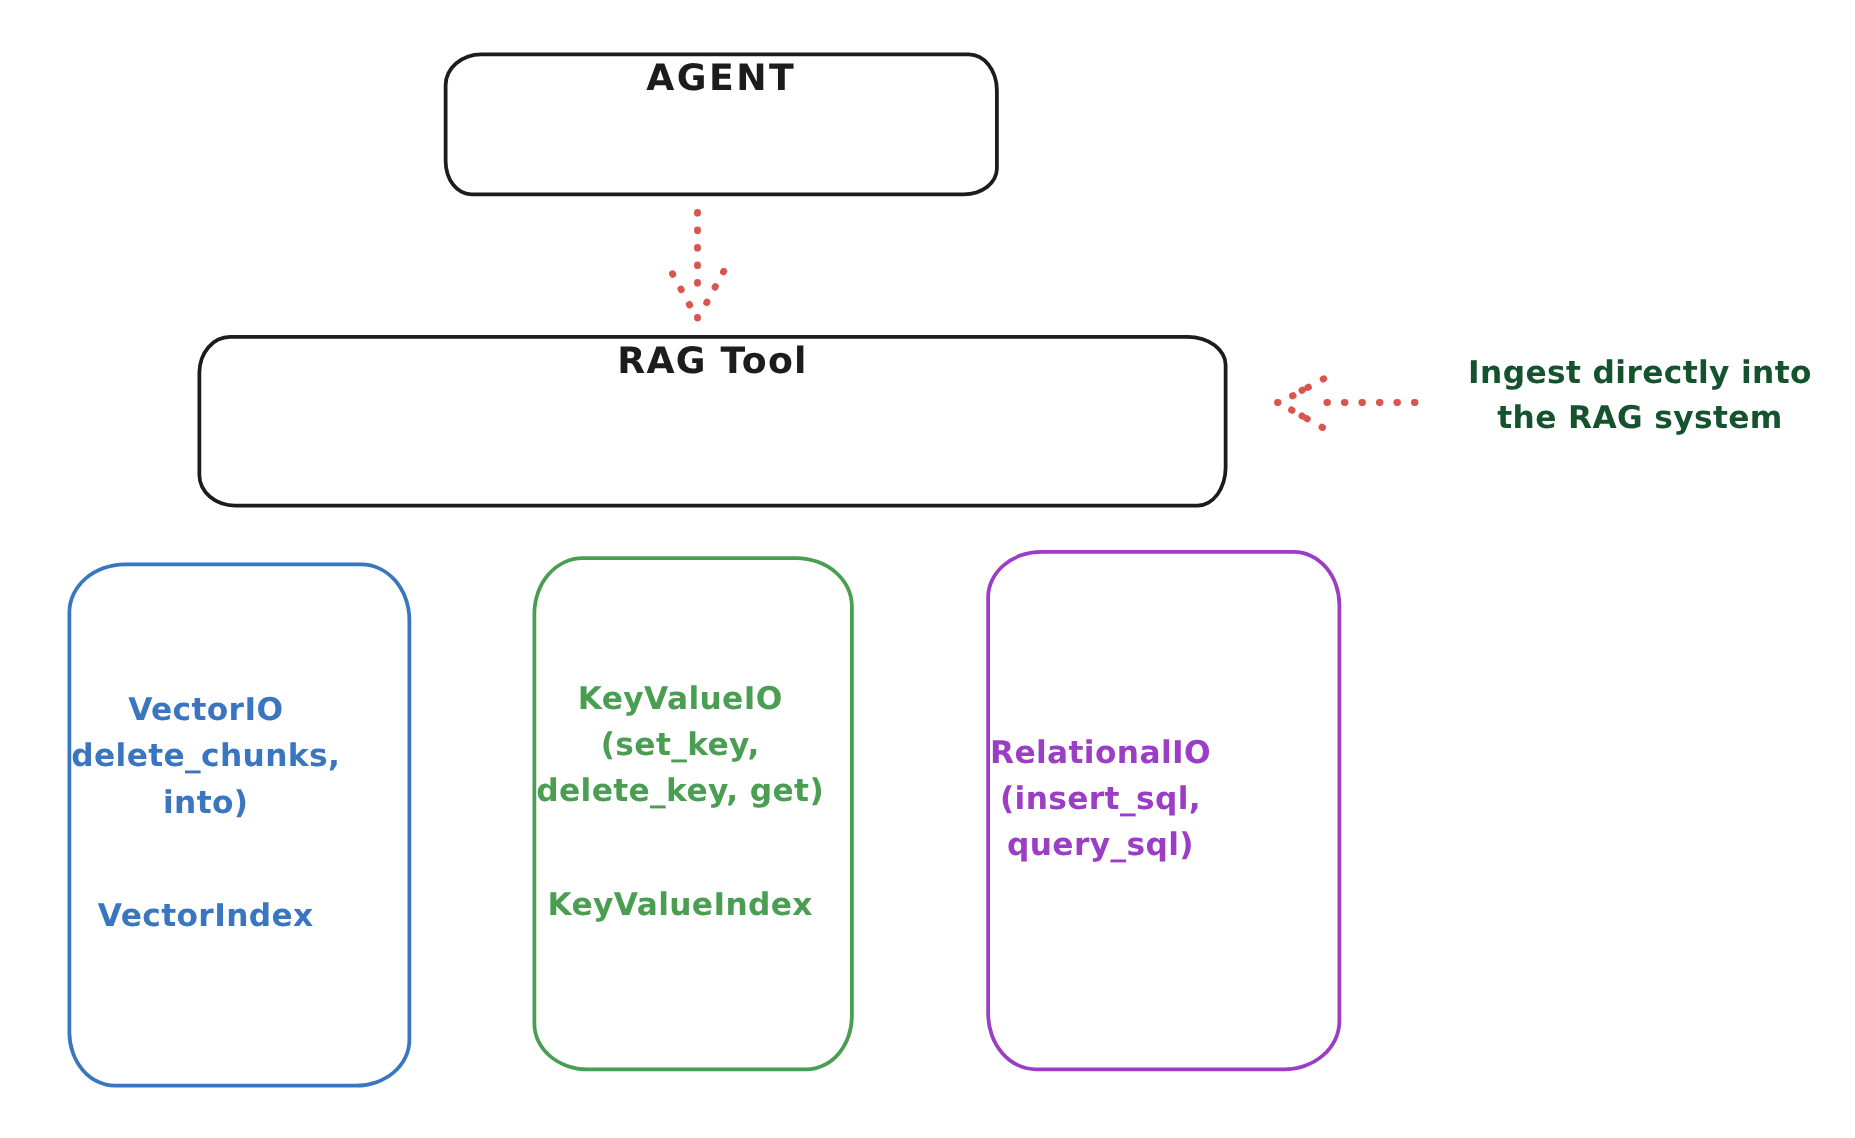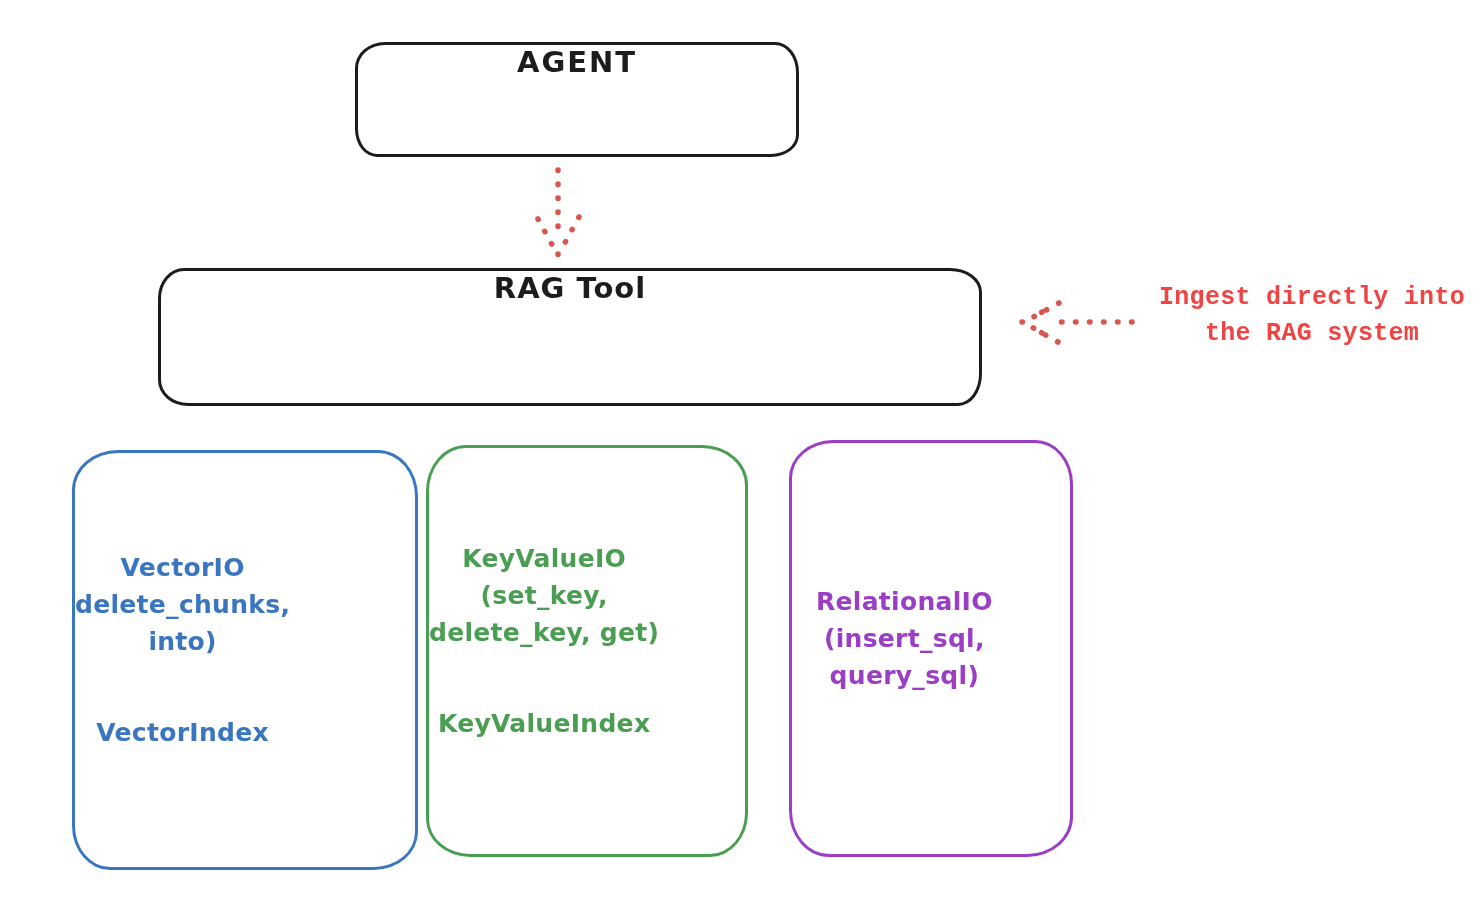--- a/index.html
+++ b/index.html
@@ -29,37 +29,37 @@
   .node.ragtool { left: 158px; top: 268px; width: 824px; height: 138px;
                   border-radius: 26px 32px 24px 30px / 30px 24px 32px 26px;
                   letter-spacing: 1px; }
   
   .node.backend {
     flex-direction: column;
     border-width: 3.2px; border-style: solid;
     font-size: 25px; font-weight: bold; line-height: 37px;
     letter-spacing: 0.3px;
   }
-  .node.vector     { left: 72px;  top: 450px; width: 346px; height: 420px;
+  .node.vector     { left: 54px;  top: 450px; width: 275px; height: 420px;
                      border-color: #3a76c0; color: #3a76c0;
                      border-radius: 46px 40px 44px 38px / 40px 46px 38px 44px; }
-  .node.keyvalue   { left: 426px; top: 445px; width: 322px; height: 412px;
+  .node.keyvalue   { left: 426px; top: 445px; width: 257px; height: 412px;
                      border-color: #4a9e52; color: #4a9e52;
                      border-radius: 40px 46px 38px 44px / 46px 40px 44px 38px; }
   .node.relational { left: 789px; top: 440px; width: 284px; height: 417px;
                      border-color: #9b3ec5; color: #9b3ec5;
-                     border-radius: 44px 38px 46px 40px / 38px 44px 40px 46px; padding-left: 24px; }
+                     border-radius: 44px 38px 46px 40px / 38px 44px 40px 46px; }
   .backend .content { transform: translateY(-10px); }
   .backend .io-lines span { display: block; }
   .backend .index-label { display: block; margin-top: 54px; }
   
   .annotation {
     position: absolute; left: 1140px; top: 280px; width: 344px;
-    color: #ef4444; font-size: 25px; font-weight: bold;
-    line-height: 36px; text-align: center; letter-spacing: 0.3px; font-family: Liberation Mono, monospace;
+    color: #14532d; font-size: 25px; font-weight: bold;
+    line-height: 36px; text-align: center; letter-spacing: 0.3px;
   }
   .annotation span { display: block; }
   .arrows { position: absolute; left: 0; top: 0; pointer-events: none; }
 </style>
 </head>
 <body>
 
 <div class="canvas">
 
   <div class="node black agent">

